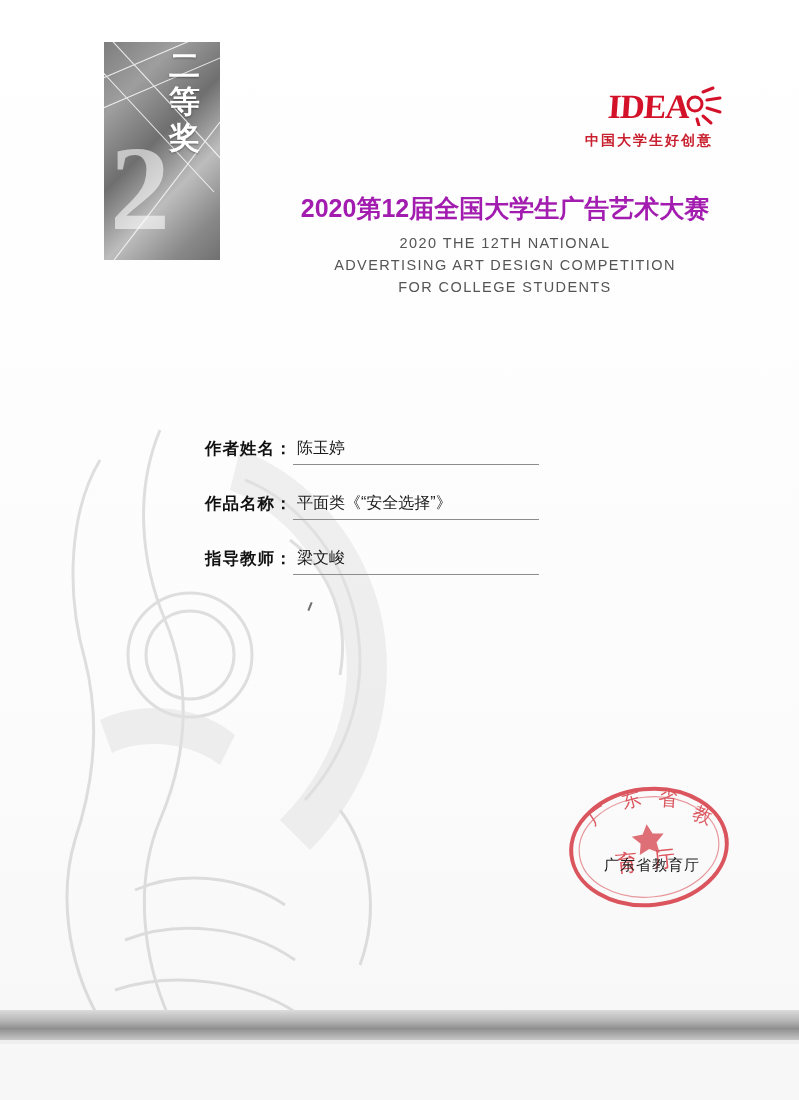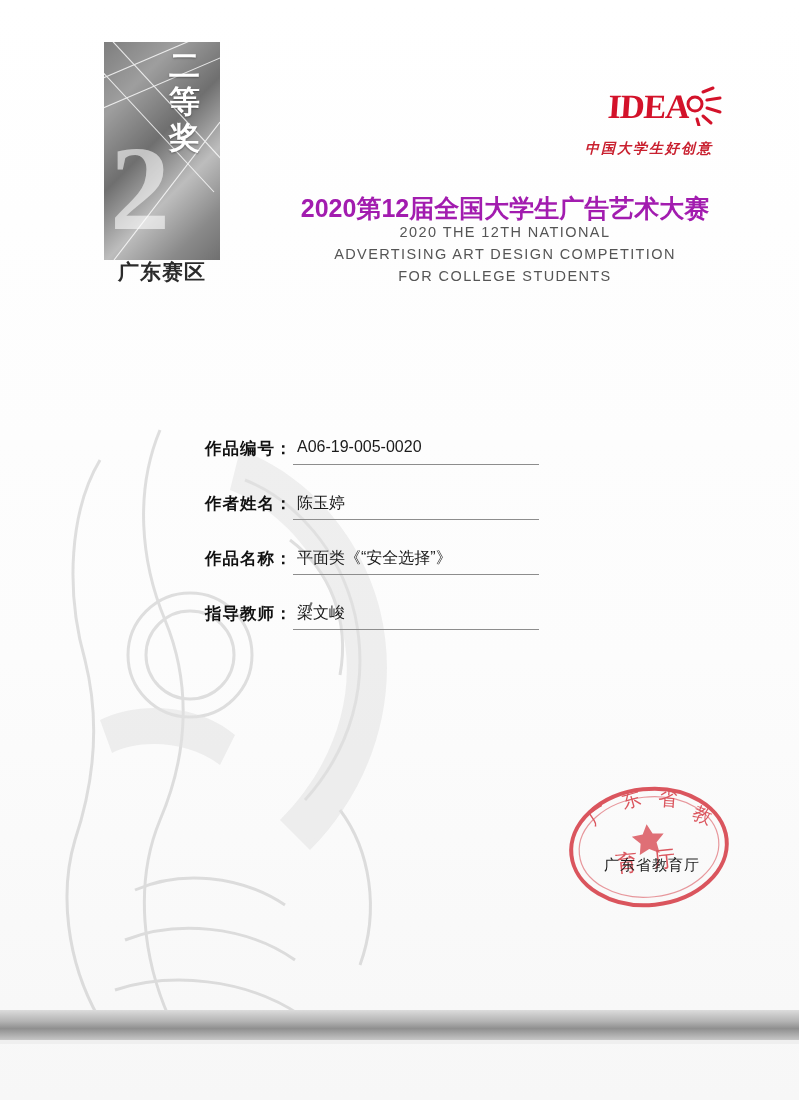--- a/index.html
+++ b/index.html
@@ -103,44 +103,43 @@
   .logo-word {
     font-family: "Liberation Serif", serif;
     font-size: 34px;
     font-weight: 700;
     color: #d3122a;
     letter-spacing: -1px;
     display: inline-block;
     transform: skewX(-4deg);
   }
   .logo-sub {
-    margin-top: 8px;
+    margin-top: 0;
     font-size: 14px;
     color: #c9202f;
     letter-spacing: 2px;
     font-weight: 700;
-    font-style: italic;
   }
 
   
   .title-cn {
     position: absolute;
     left: 250px;
     top: 192px;
     width: 510px;
     text-align: center;
     font-size: 25px;
     font-weight: 700;
     color: #a21caf;
     letter-spacing: 0px;
   }
   .title-en {
     position: absolute;
     left: 250px;
-    top: 221px;
+    top: 232px;
     width: 510px;
     text-align: center;
     font-size: 14.5px;
     line-height: 22px;
     color: #555;
     letter-spacing: 1.4px;
   }
 
   
   .bg-art {
@@ -280,21 +279,20 @@
         <path d="M-10 40 L130 -20"></path>
         <path d="M-10 70 L130 10"></path>
         <path d="M0 -10 L120 120"></path>
         <path d="M-20 10 L110 150"></path>
         <path d="M10 218 L116 80"></path>
       </g>
     </svg>
     <div class="award-text-vert">二等奖</div>
     <div class="award-numeral">2</div>
   </div>
-  <div class="award-region">广东赛区</div>
 
   <div class="logo-block">
     <div class="logo-mark">
       <span class="logo-word">IDEA</span>
       <svg width="46" height="40" viewBox="0 0 46 40" style="position:absolute; right:6px; top:-2px;" xmlns="http://www.w3.org/2000/svg">
         <g stroke="#d3122a" stroke-width="3" stroke-linecap="round">
           <path d="M26 6 L36 2"></path>
           <path d="M30 14 L43 12"></path>
           <path d="M30 22 L43 26"></path>
           <path d="M26 30 L34 37"></path>
@@ -307,25 +305,20 @@
   </div>
 
   <div class="title-cn">2020第12届全国大学生广告艺术大赛</div>
   <div class="title-en">
     <div>2020 THE 12TH NATIONAL</div>
     <div>ADVERTISING ART DESIGN COMPETITION</div>
     <div>FOR COLLEGE STUDENTS</div>
   </div>
 
   <div class="form">
-    <div class="field">
-      <span class="field-label">作品编号：</span>
-      <span class="field-value">A06-19-005-0020</span>
-      <span class="field-rule"></span>
-    </div>
     <div class="field">
       <span class="field-label">作者姓名：</span>
       <span class="field-value">陈玉婷</span>
       <span class="field-rule"></span>
     </div>
     <div class="field">
       <span class="field-label">作品名称：</span>
       <span class="field-value">平面类《“安全选择”》</span>
       <span class="field-rule"></span>
     </div>

